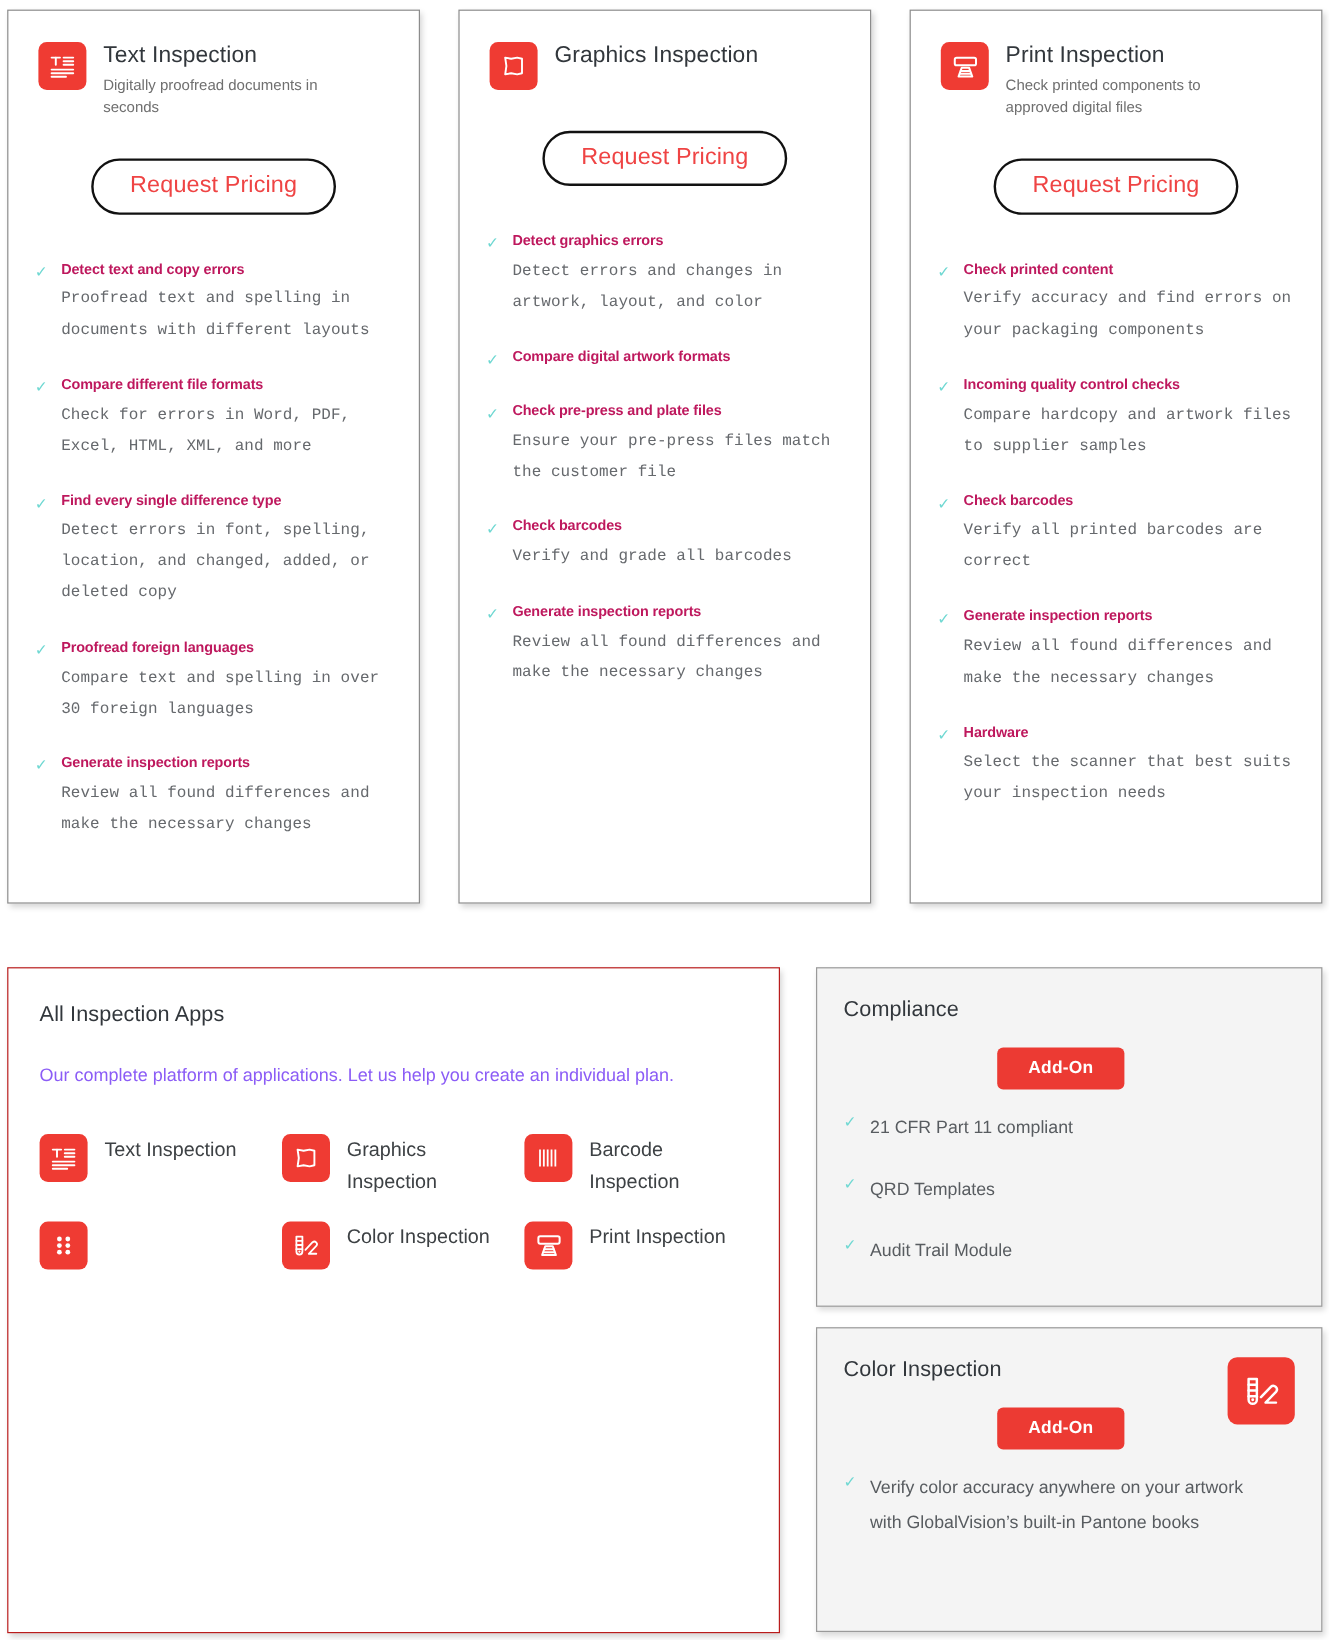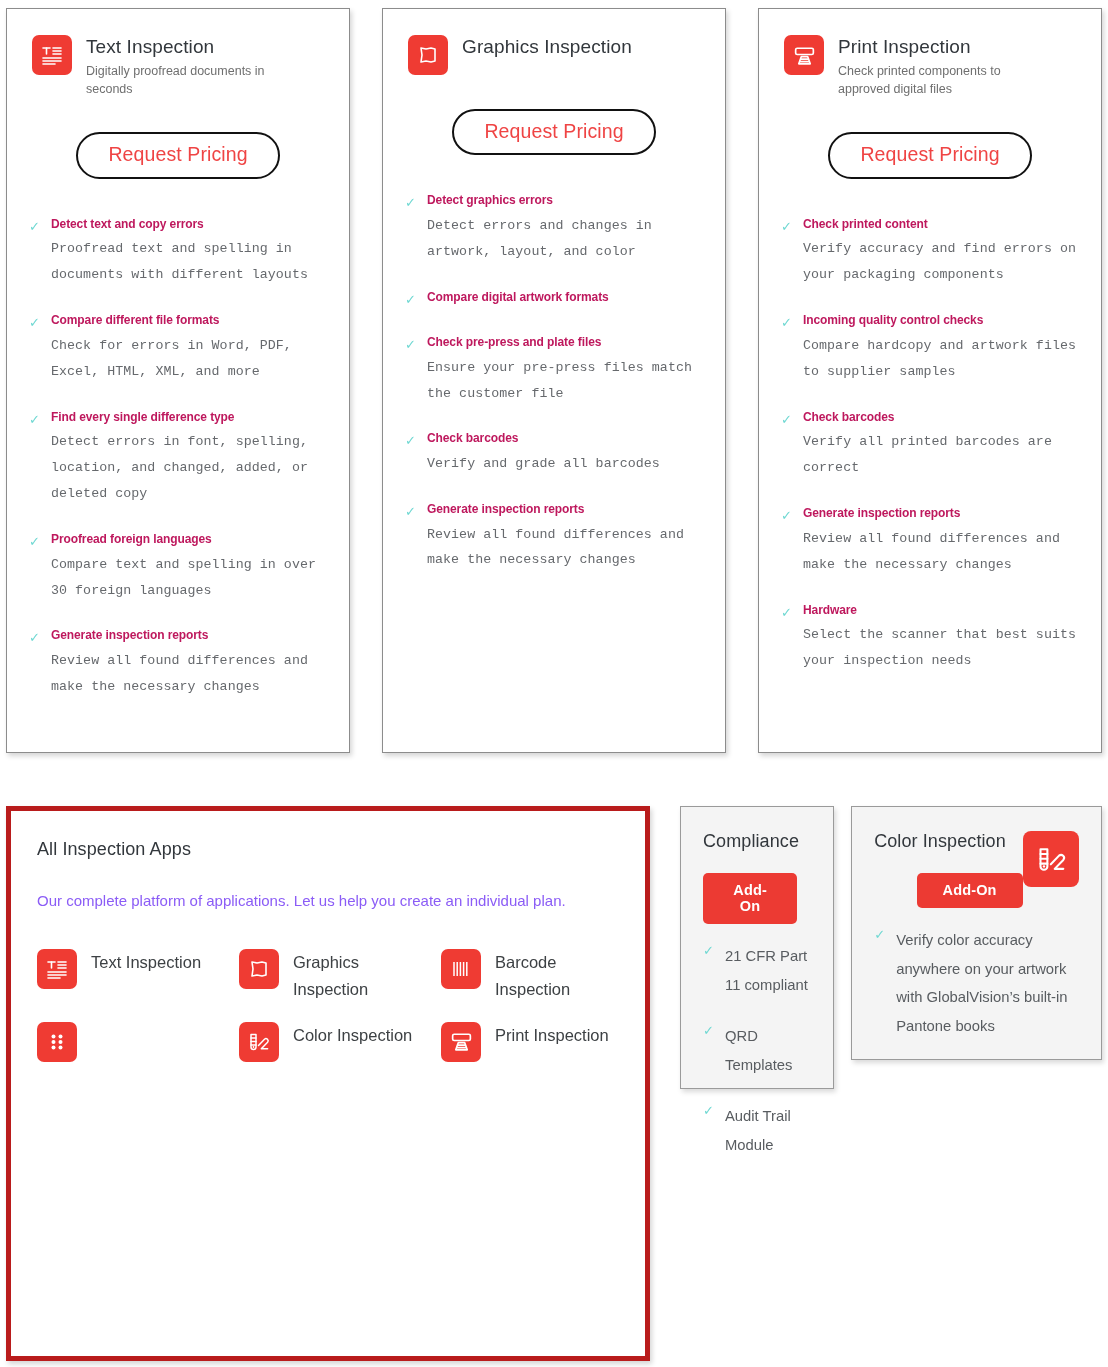--- a/index.html
+++ b/index.html
@@ -122,21 +122,21 @@
   .bottom-row {
     display: flex;
     gap: 30px;
     padding: 53px 6px 0 6px;
     box-sizing: border-box;
     align-items: flex-start;
   }
   .apps-card {
     width: 644px;
     flex: 0 0 644px;
-    border: 5px solid #b91c1c;
+    border: 1px solid #b91c1c;
     background: #ffffff;
     box-shadow: 2px 3px 5px rgba(0,0,0,0.17);
     box-sizing: border-box;
     height: 555px;
     padding: 28px 26px 20px 26px;
   }
   .apps-title {
     font-size: 18px;
     color: #32373c;
     letter-spacing: 0.1px;
@@ -163,21 +163,21 @@
   .app-entry-label {
     font-size: 16.5px;
     color: #3d4144;
     line-height: 1.62;
     max-width: 120px;
   }
 
   .side-col {
     flex: 1 1 auto;
     display: flex;
-    flex-direction: row;
+    flex-direction: column;
     gap: 17px;
   }
   .addon-card {
     background: #f4f4f4;
     border: 1px solid #9a9a9a;
     box-shadow: 2px 3px 5px rgba(0,0,0,0.15);
     box-sizing: border-box;
     padding: 24px 22px 26px 22px;
     position: relative;
   }

